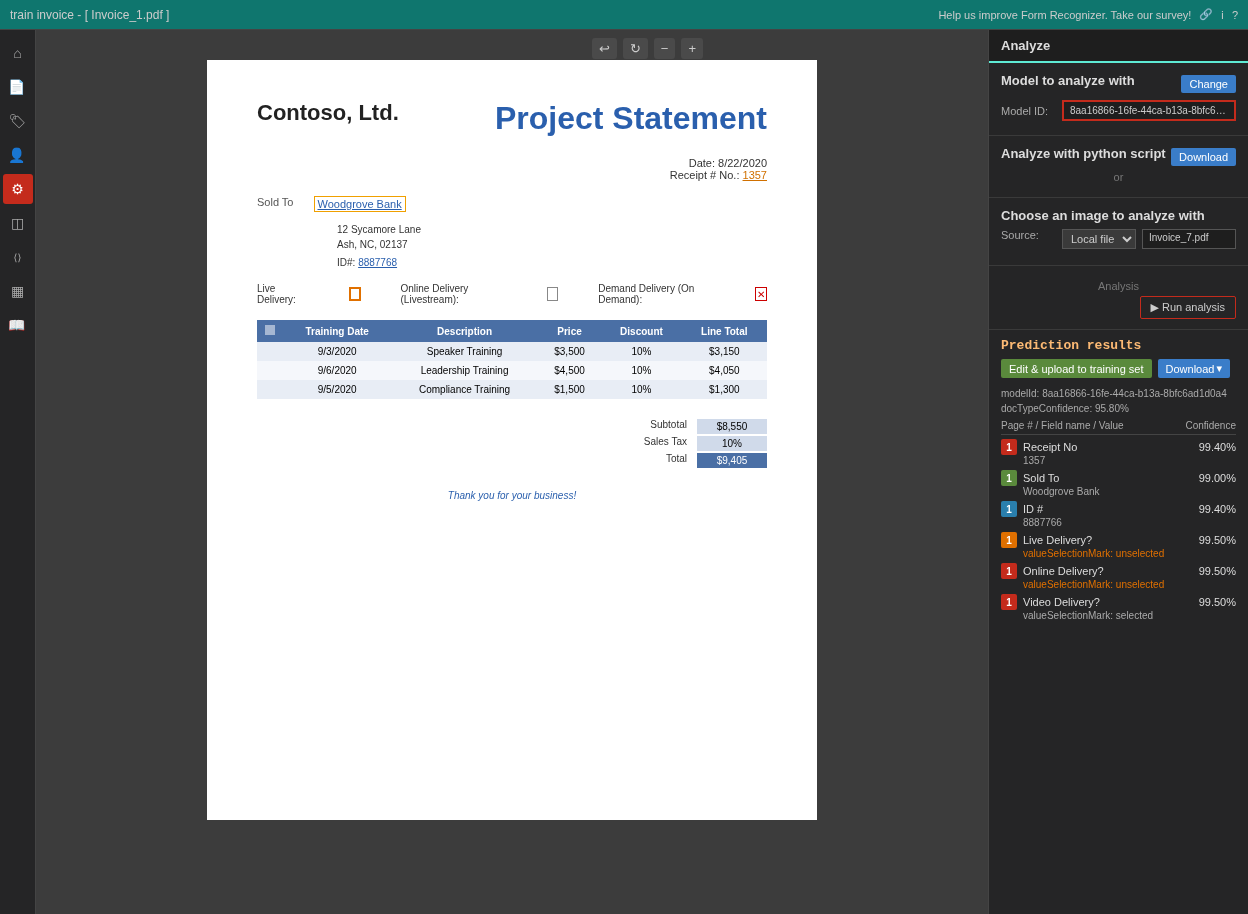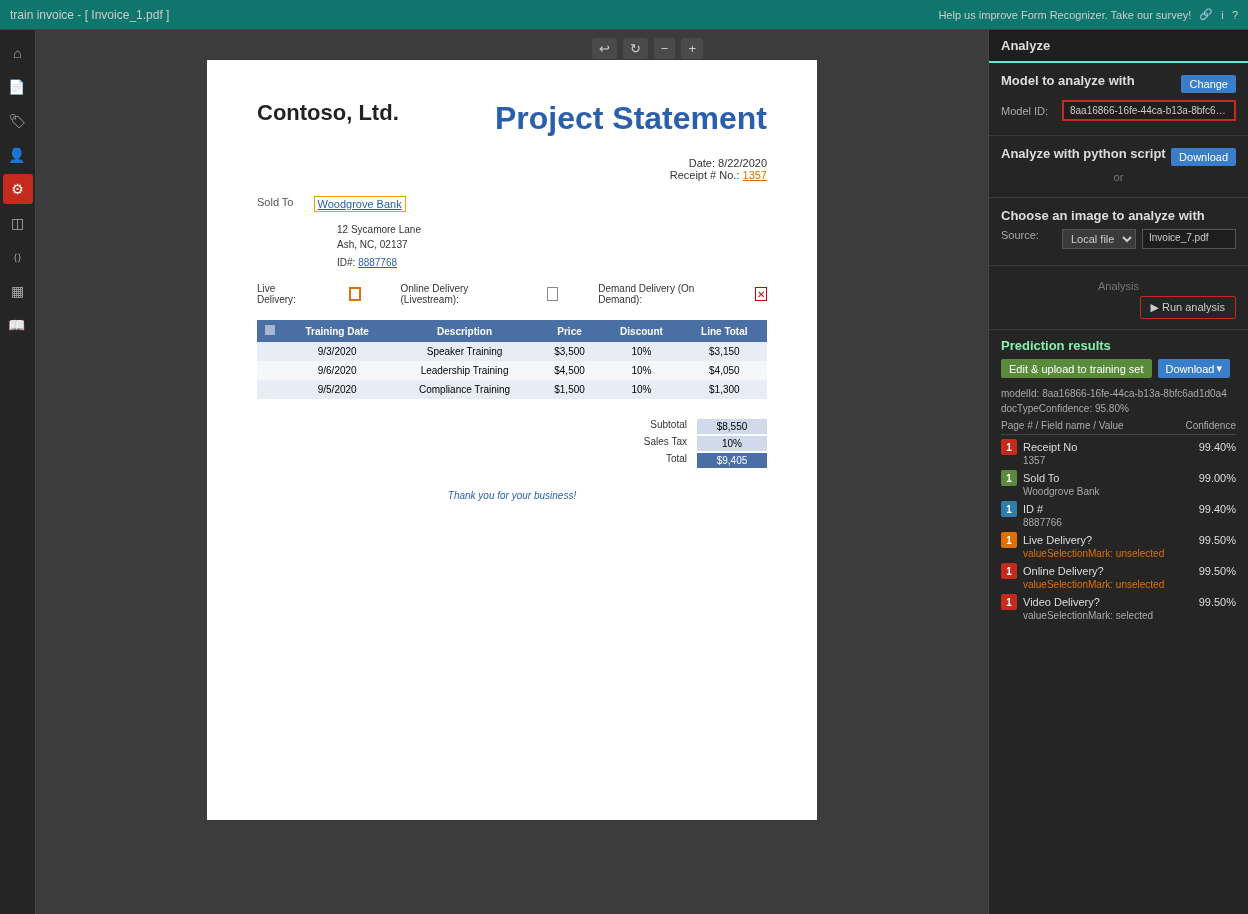--- a/index.html
+++ b/index.html
@@ -73,21 +73,21 @@
     .or-divider { text-align: center; color: #777; font-size: 11px; margin: 4px 0; }
     .panel-subtitle { font-size: 13px; font-weight: bold; color: #ddd; margin-bottom: 6px; }
     .source-row { display: flex; gap: 6px; margin-bottom: 6px; }
     .source-select { background: #3a3a3a; border: 1px solid #555; color: #ccc; padding: 2px 4px; font-size: 11px; }
     .file-input-box { background: #1e1e1e; border: 1px solid #555; padding: 2px 6px; font-size: 10px; color: #ccc; flex: 1; }
     .analysis-divider { text-align: center; color: #777; font-size: 11px; margin: 4px 0; }
 
     
     .pred-section { padding: 8px 12px; }
     .pred-header { display: flex; justify-content: space-between; align-items: center; margin-bottom: 6px; }
-    .pred-title { font-size: 13px; font-weight: bold; color: #86efac; }
+    .pred-title { font-size: 13px; font-weight: bold; color: #fdba74; font-family: Liberation Mono, monospace; }
     .pred-meta { font-size: 10px; color: #aaa; margin-bottom: 4px; line-height: 1.5; }
     .pred-columns { display: flex; justify-content: space-between; font-size: 10px; color: #aaa; border-bottom: 1px solid #444; padding-bottom: 3px; margin-bottom: 4px; }
     .pred-item { margin-bottom: 4px; }
     .pred-item-header { display: flex; align-items: center; gap: 6px; }
     .pred-badge { width: 16px; height: 16px; border-radius: 2px; display: flex; align-items: center; justify-content: center; font-size: 10px; color: #fff; font-weight: bold; flex-shrink: 0; }
     .pred-field { color: #ddd; font-size: 11px; flex: 1; }
     .pred-confidence { color: #ddd; font-size: 11px; text-align: right; }
     .pred-value { font-size: 10px; color: #aaa; margin-left: 22px; }
     .pred-value.warning { color: #e07000; }
   </style>

